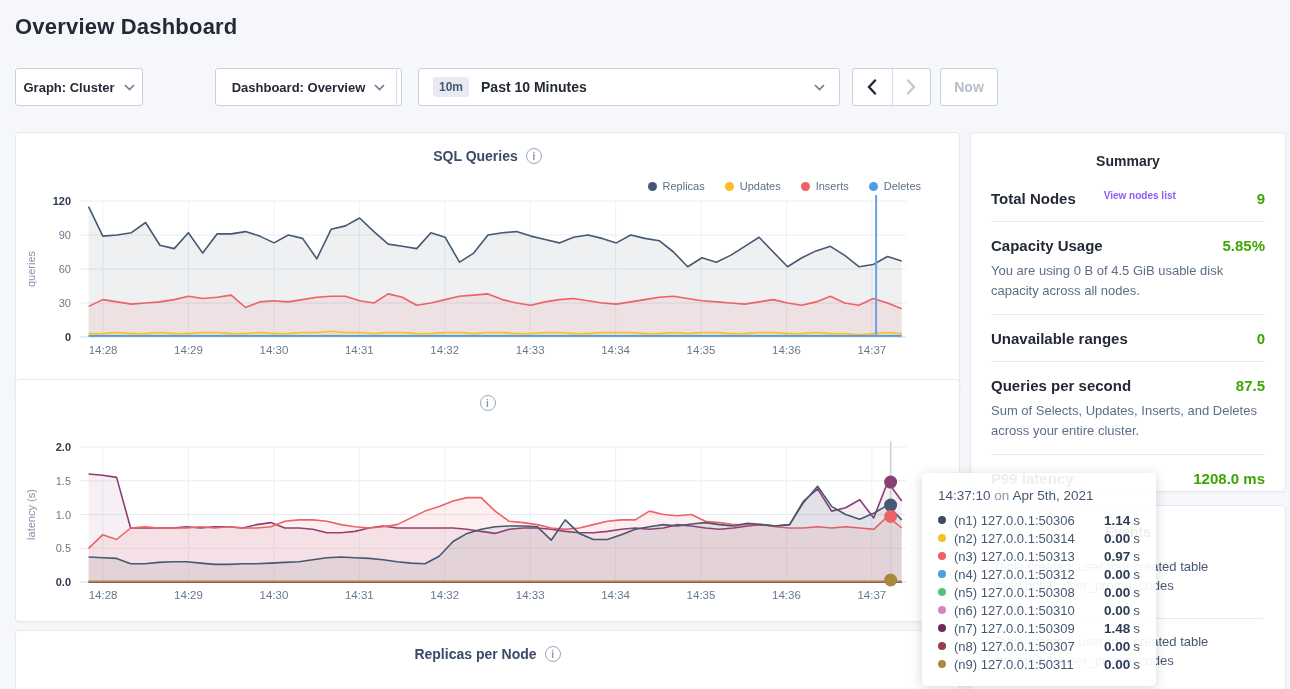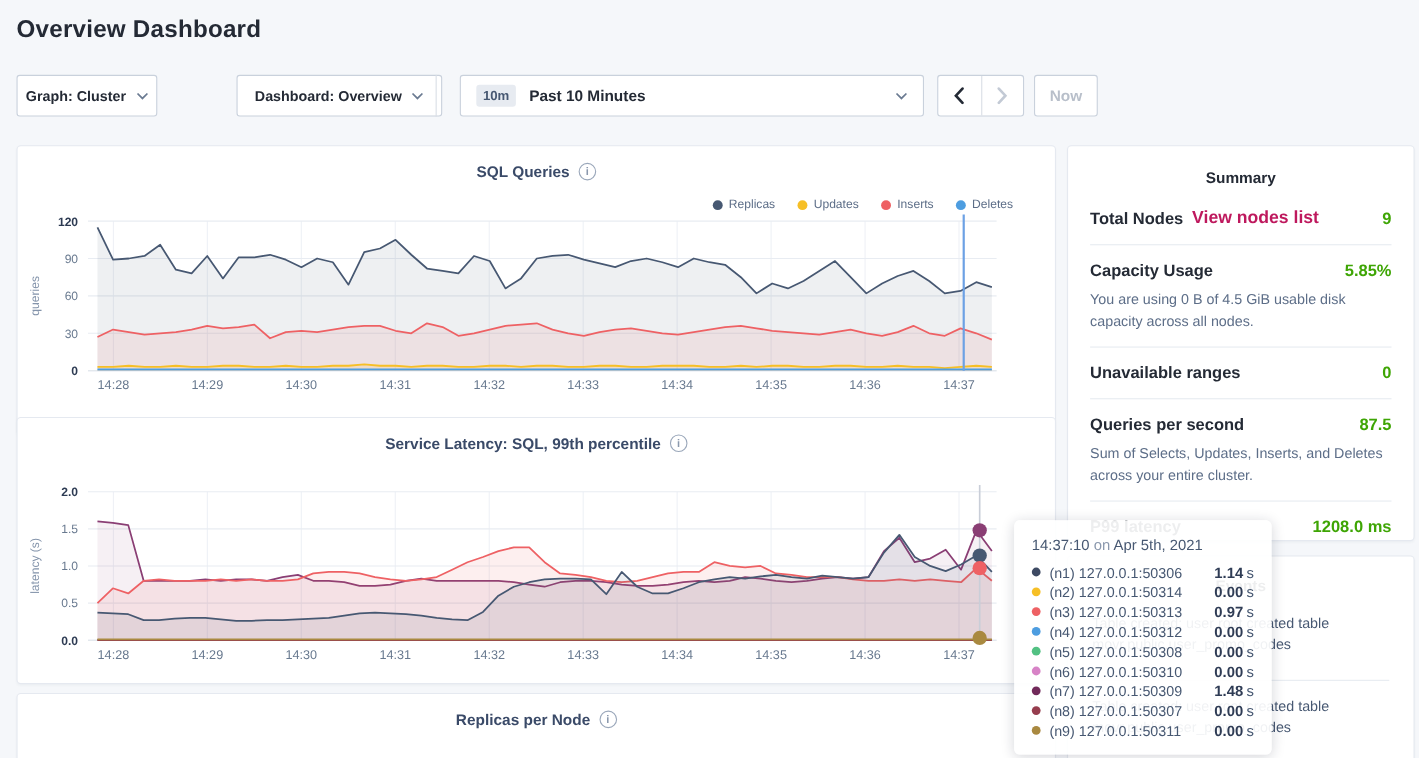--- a/index.html
+++ b/index.html
@@ -49,23 +49,23 @@
   svg text { font-family:"Liberation Sans", sans-serif; }
   .chart-svg { position:absolute; left:2px; }
   .panel-sql .chart-svg { top:58px; }
   .panel-latency .chart-svg { top:40px; }
 
   
   .summary-title { text-align:center; font-size:14px; font-weight:700; color:#242a35; padding:20px 0 6px; }
   .sum-rows { padding:0 20px; }
   .sum-row { padding:15px 0 14px; border-bottom:1px solid #e7ebf1; }
   .sum-row:last-child { border-bottom:none; }
-  .sum-head { display:flex; align-items:flex-end; gap:8px; }
+  .sum-head { display:flex; align-items:flex-start; gap:28px; }
   .sum-label { font-size:15px; font-weight:700; color:#242a35; }
-  .sum-link { font-size:16px; font-weight:700; color:#be185d; text-decoration:none; cursor:pointer; }
+  .sum-link { font-size:10px; font-weight:700; color:#8b5cf6; text-decoration:none; cursor:pointer; }
   .sum-value { margin-left:auto; font-size:15px; font-weight:700; color:#3ea504; white-space:nowrap; }
   .sum-desc { margin-top:7px; font-size:13px; line-height:1.5; color:#5d6e88; }
 
   
   .events-title { text-align:center; font-size:14px; font-weight:700; color:#242a35; padding:18px 0 4px; }
   .event-list { padding:0 22px; }
   .event-item { padding:14px 0 22px; border-bottom:1px solid #e7ebf1; font-size:13px; line-height:1.45; color:#475872; }
   .event-item:last-child { border-bottom:none; }
 
   
@@ -189,21 +189,20 @@
       <text x="597.5833333333334" y="163" text-anchor="middle" font-size="11.5" fill="#68798f">14:34</text>
       <text x="683.0000000000001" y="163" text-anchor="middle" font-size="11.5" fill="#68798f">14:35</text>
       <text x="768.4166666666667" y="163" text-anchor="middle" font-size="11.5" fill="#68798f">14:36</text>
       <text x="853.8333333333335" y="163" text-anchor="middle" font-size="11.5" fill="#68798f">14:37</text>
       <text x="17" y="78" text-anchor="middle" font-size="11" fill="#8494ab" transform="rotate(-90 17 78)">queries</text>
     </svg>
 </div>
 
 <div class="panel panel-latency">
   <div class="chart-title">
-    <span>Service Latency: SQL, 99th percentile</span>
     <span class="info-icon">i</span>
   </div>
   <svg class="chart-svg" width="941" height="200">
       <line x1="85.08333333333327" x2="85.08333333333327" y1="27" y2="162" stroke="#eef1f6" stroke-width="1"></line>
       <line x1="170.49999999999997" x2="170.49999999999997" y1="27" y2="162" stroke="#eef1f6" stroke-width="1"></line>
       <line x1="255.91666666666663" x2="255.91666666666663" y1="27" y2="162" stroke="#eef1f6" stroke-width="1"></line>
       <line x1="341.3333333333333" x2="341.3333333333333" y1="27" y2="162" stroke="#eef1f6" stroke-width="1"></line>
       <line x1="426.75" x2="426.75" y1="27" y2="162" stroke="#eef1f6" stroke-width="1"></line>
       <line x1="512.1666666666667" x2="512.1666666666667" y1="27" y2="162" stroke="#eef1f6" stroke-width="1"></line>
       <line x1="597.5833333333334" x2="597.5833333333334" y1="27" y2="162" stroke="#eef1f6" stroke-width="1"></line>

